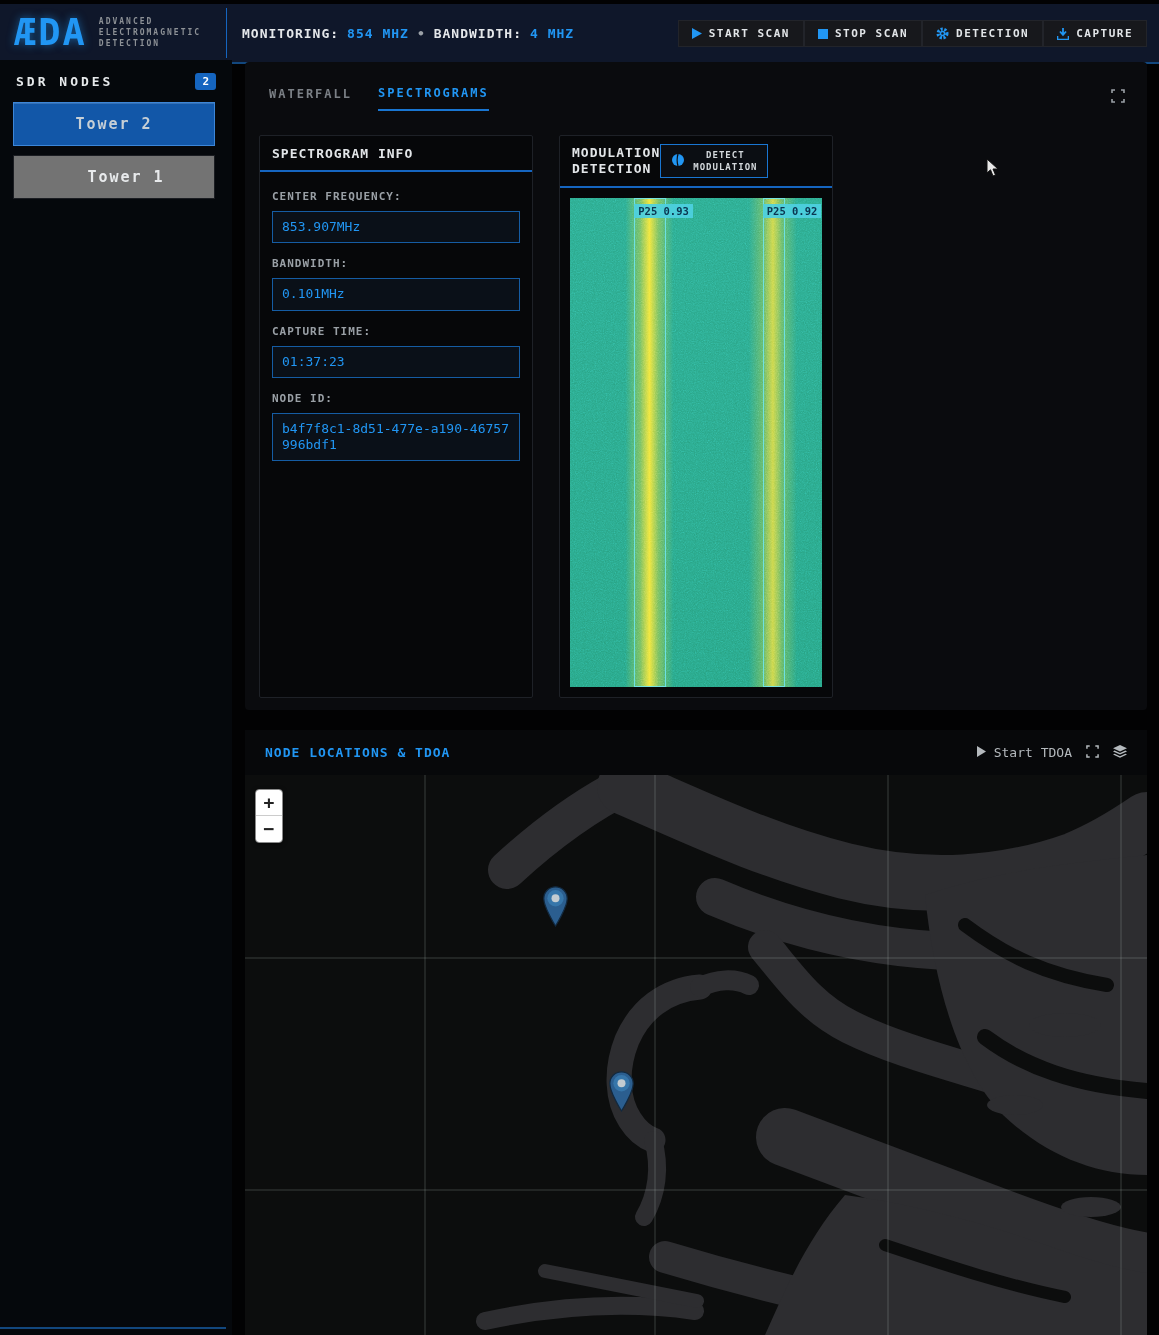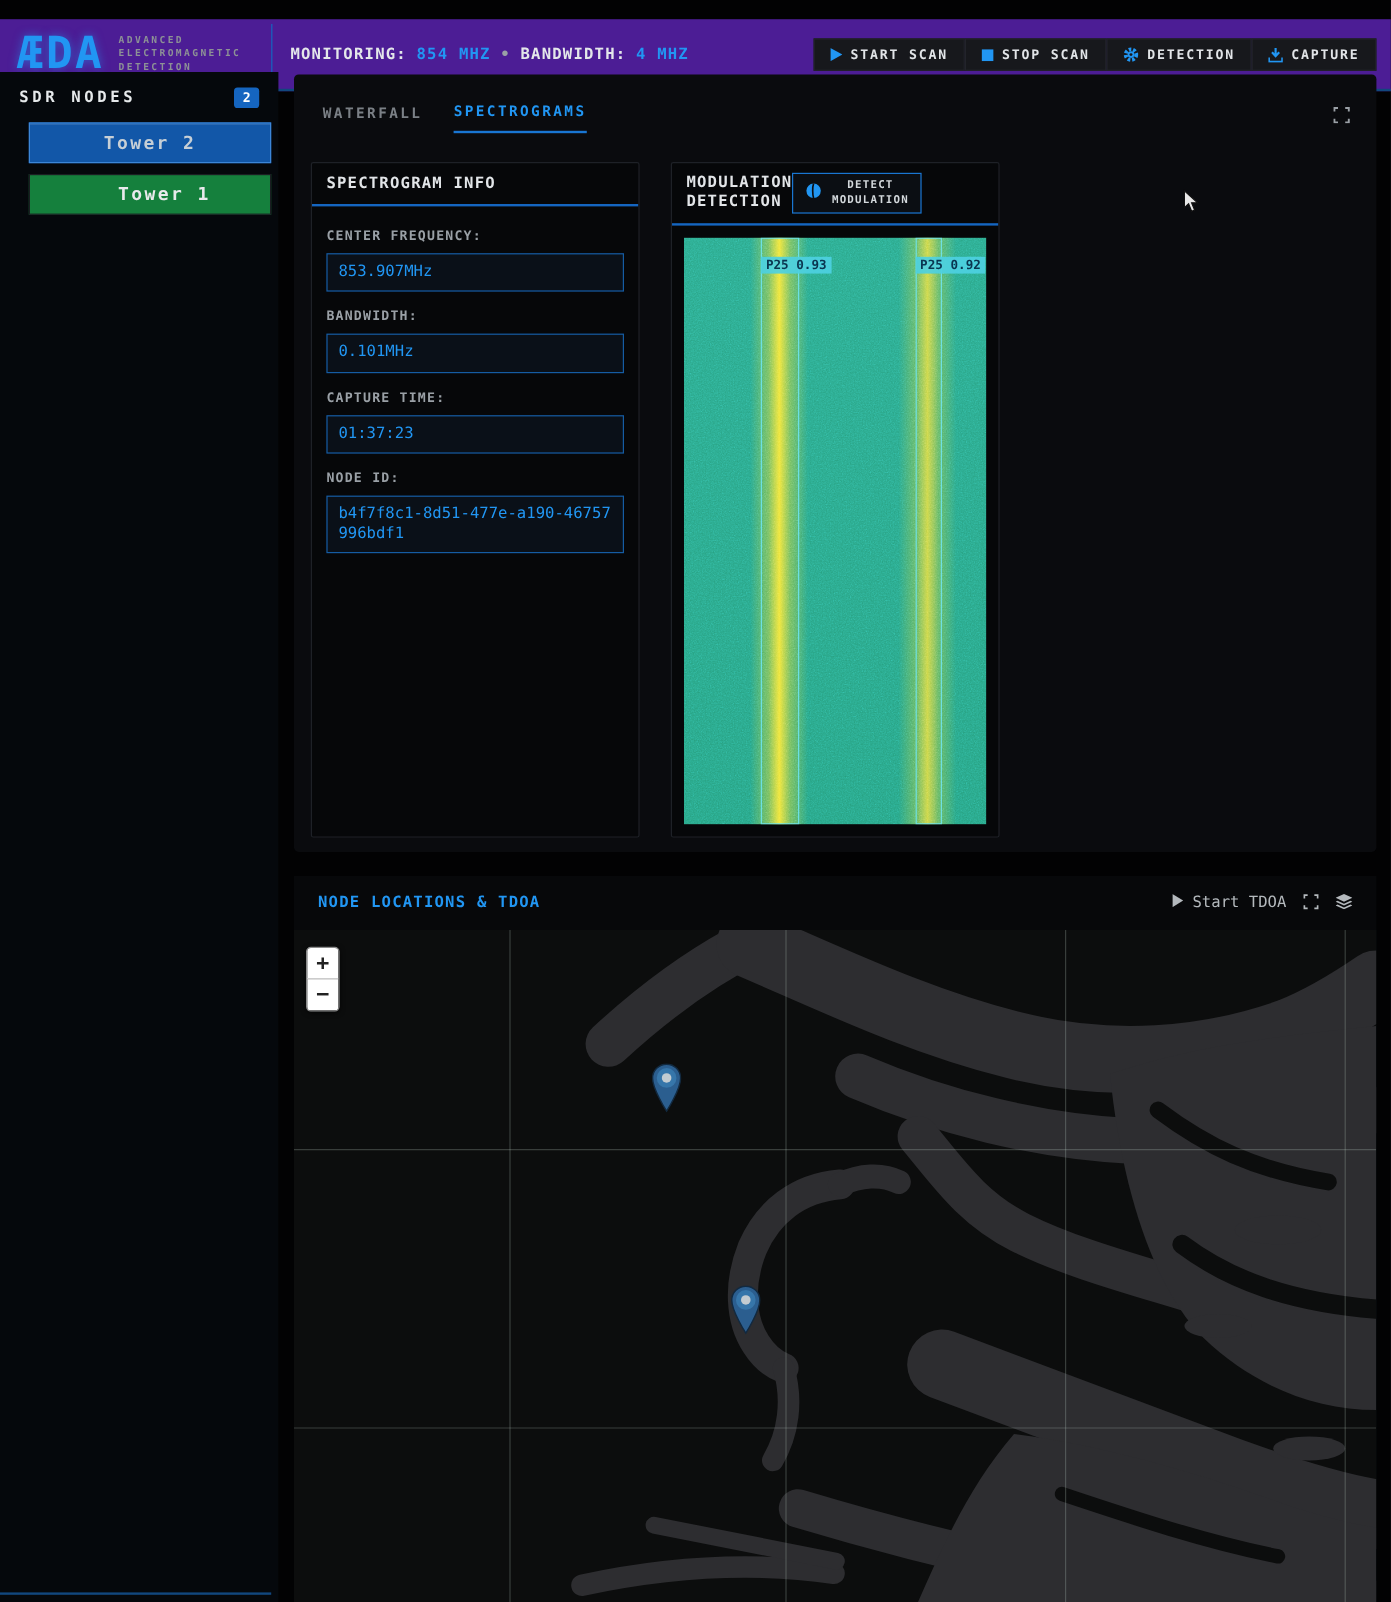--- a/index.html
+++ b/index.html
@@ -1,21 +1,21 @@
 <!DOCTYPE html>
 <html><head>
 <meta charset="utf-8">
 <style>
   * { margin:0; padding:0; box-sizing:border-box; }
   html,body { width:1159px; height:1335px; background:#020203; overflow:hidden;
     font-family:"DejaVu Sans Mono", monospace; }
 
   
-  .header { position:absolute; left:0; top:16px; width:1159px; height:60px;
-    background:#4c1d95; border-bottom:2px solid #12477e; }
+  .header { position:absolute; left:0; top:4px; width:1159px; height:60px;
+    background:#0f172a; border-bottom:2px solid #12477e; }
   .logo-block { position:absolute; left:14px; top:7px; display:flex; align-items:center; gap:12px; }
   .logo { font-size:37px; font-weight:bold; color:#2196f3; letter-spacing:2px;
     text-shadow:0 0 8px rgba(33,150,243,.55); }
   .tagline { display:flex; flex-direction:column; gap:2px; }
   .tagline span { font-size:8px; color:#8d9196; letter-spacing:2px; font-weight:bold; }
   .header-sep { position:absolute; left:226px; top:4px; width:1px; height:50px; background:#1565c0; }
   .monitor { position:absolute; left:242px; top:0; height:58px; display:flex; align-items:center;
     gap:8px; font-size:13px; font-weight:bold; color:#e4e7ea; letter-spacing:1px; }
   .monitor .val { color:#2196f3; }
   .monitor .dot { color:#9aa0a6; }
@@ -24,25 +24,25 @@
     color:#e2e5e8; font-size:11px; font-weight:bold; letter-spacing:1.5px; padding:6px 13px;
     font-family:inherit; cursor:pointer; }
   .hbtn svg { display:block; }
 
   
   .sidebar { position:absolute; left:0; top:60px; width:232px; height:1275px; background:#05080c; }
   .sidebar-head { display:flex; align-items:center; justify-content:space-between; padding:13px 16px 12px 16px; }
   .sidebar-title { font-size:13px; font-weight:bold; color:#e6e9eb; letter-spacing:3px; }
   .badge { background:#1565c0; color:#fff; font-size:11px; font-weight:bold;
     padding:2px 7px; border-radius:3px; }
-  .node-btn { display:block; width:202px; margin:0 0 9px 24px; height:34px; text-align:center;
+  .node-btn { display:block; width:202px; margin:0 0 9px 13px; height:44px; text-align:center;
     font-size:15px; font-weight:bold; font-family:inherit; cursor:pointer; letter-spacing:2px; }
   .node-btn.selected { background:#1257a8; border:1px solid #3c86d8; color:#c6cfd6;
     box-shadow:inset 0 1px 0 rgba(255,255,255,.15); }
-  .node-btn.idle { background:#15803d; border:1px solid #1b1d22; color:#e8eaec;padding-left:24px; }
+  .node-btn.idle { background:#737373; border:1px solid #1b1d22; color:#e8eaec;padding-left:24px; }
   .sidebar-footline { position:absolute; left:0; bottom:6px; width:226px; height:2px; background:#12477e; }
 
   
   .spectro-card { position:absolute; left:245px; top:62px; width:902px; height:648px;
     background:#0a0b0e; border-radius:4px; }
   .tabs-row { position:absolute; left:24px; top:24px; display:flex; gap:26px; }
   .tab { font-size:12px; font-weight:bold; letter-spacing:2px; padding-bottom:9px; cursor:pointer;
     background:none; border:none; font-family:inherit; }
   .tab.inactive { color:#7b8086; }
   .tab.active { color:#2196f3; border-bottom:2px solid #1976d2; }
@@ -70,21 +70,21 @@
 
   .spectro-wrap { flex:1; margin:10px; position:relative; overflow:hidden; }
   .spectro-base { position:absolute; inset:0;
     background:
       linear-gradient(90deg, rgba(0,0,0,0) 22%, rgba(190,214,55,.5) 28%, rgba(250,232,55,.95) 31.5%, rgba(190,214,55,.5) 35%, rgba(0,0,0,0) 41%),
       linear-gradient(90deg, rgba(0,0,0,0) 71%, rgba(185,210,55,.42) 77%, rgba(238,224,58,.82) 80.5%, rgba(185,210,55,.42) 84%, rgba(0,0,0,0) 90%),
       linear-gradient(180deg,#2ba78a,#27a181); }
   .noise { position:absolute; inset:0; width:100%; height:100%;
     mix-blend-mode:overlay; opacity:.55; }
   .det-box { position:absolute; top:0; bottom:0; border:1px solid rgba(110,228,238,.9); }
-  .det-label { position:absolute; top:16px; background:rgba(77,208,225,.92); color:#0a3550;
+  .det-label { position:absolute; top:6px; background:rgba(77,208,225,.92); color:#0a3550;
     font-size:10.5px; font-weight:bold; padding:1px 4px; white-space:nowrap; }
 
   
   .tdoa-card { position:absolute; left:245px; top:730px; width:902px; height:605px;
     background:#07080a; }
   .tdoa-head { height:45px; display:flex; align-items:center; justify-content:space-between;
     padding:0 20px; }
   .tdoa-title { color:#2196f3; font-size:13px; font-weight:bold; letter-spacing:1px; }
   .tdoa-controls { display:flex; align-items:center; gap:14px; }
   .tdoa-start { display:flex; align-items:center; gap:8px; background:none; border:none;

